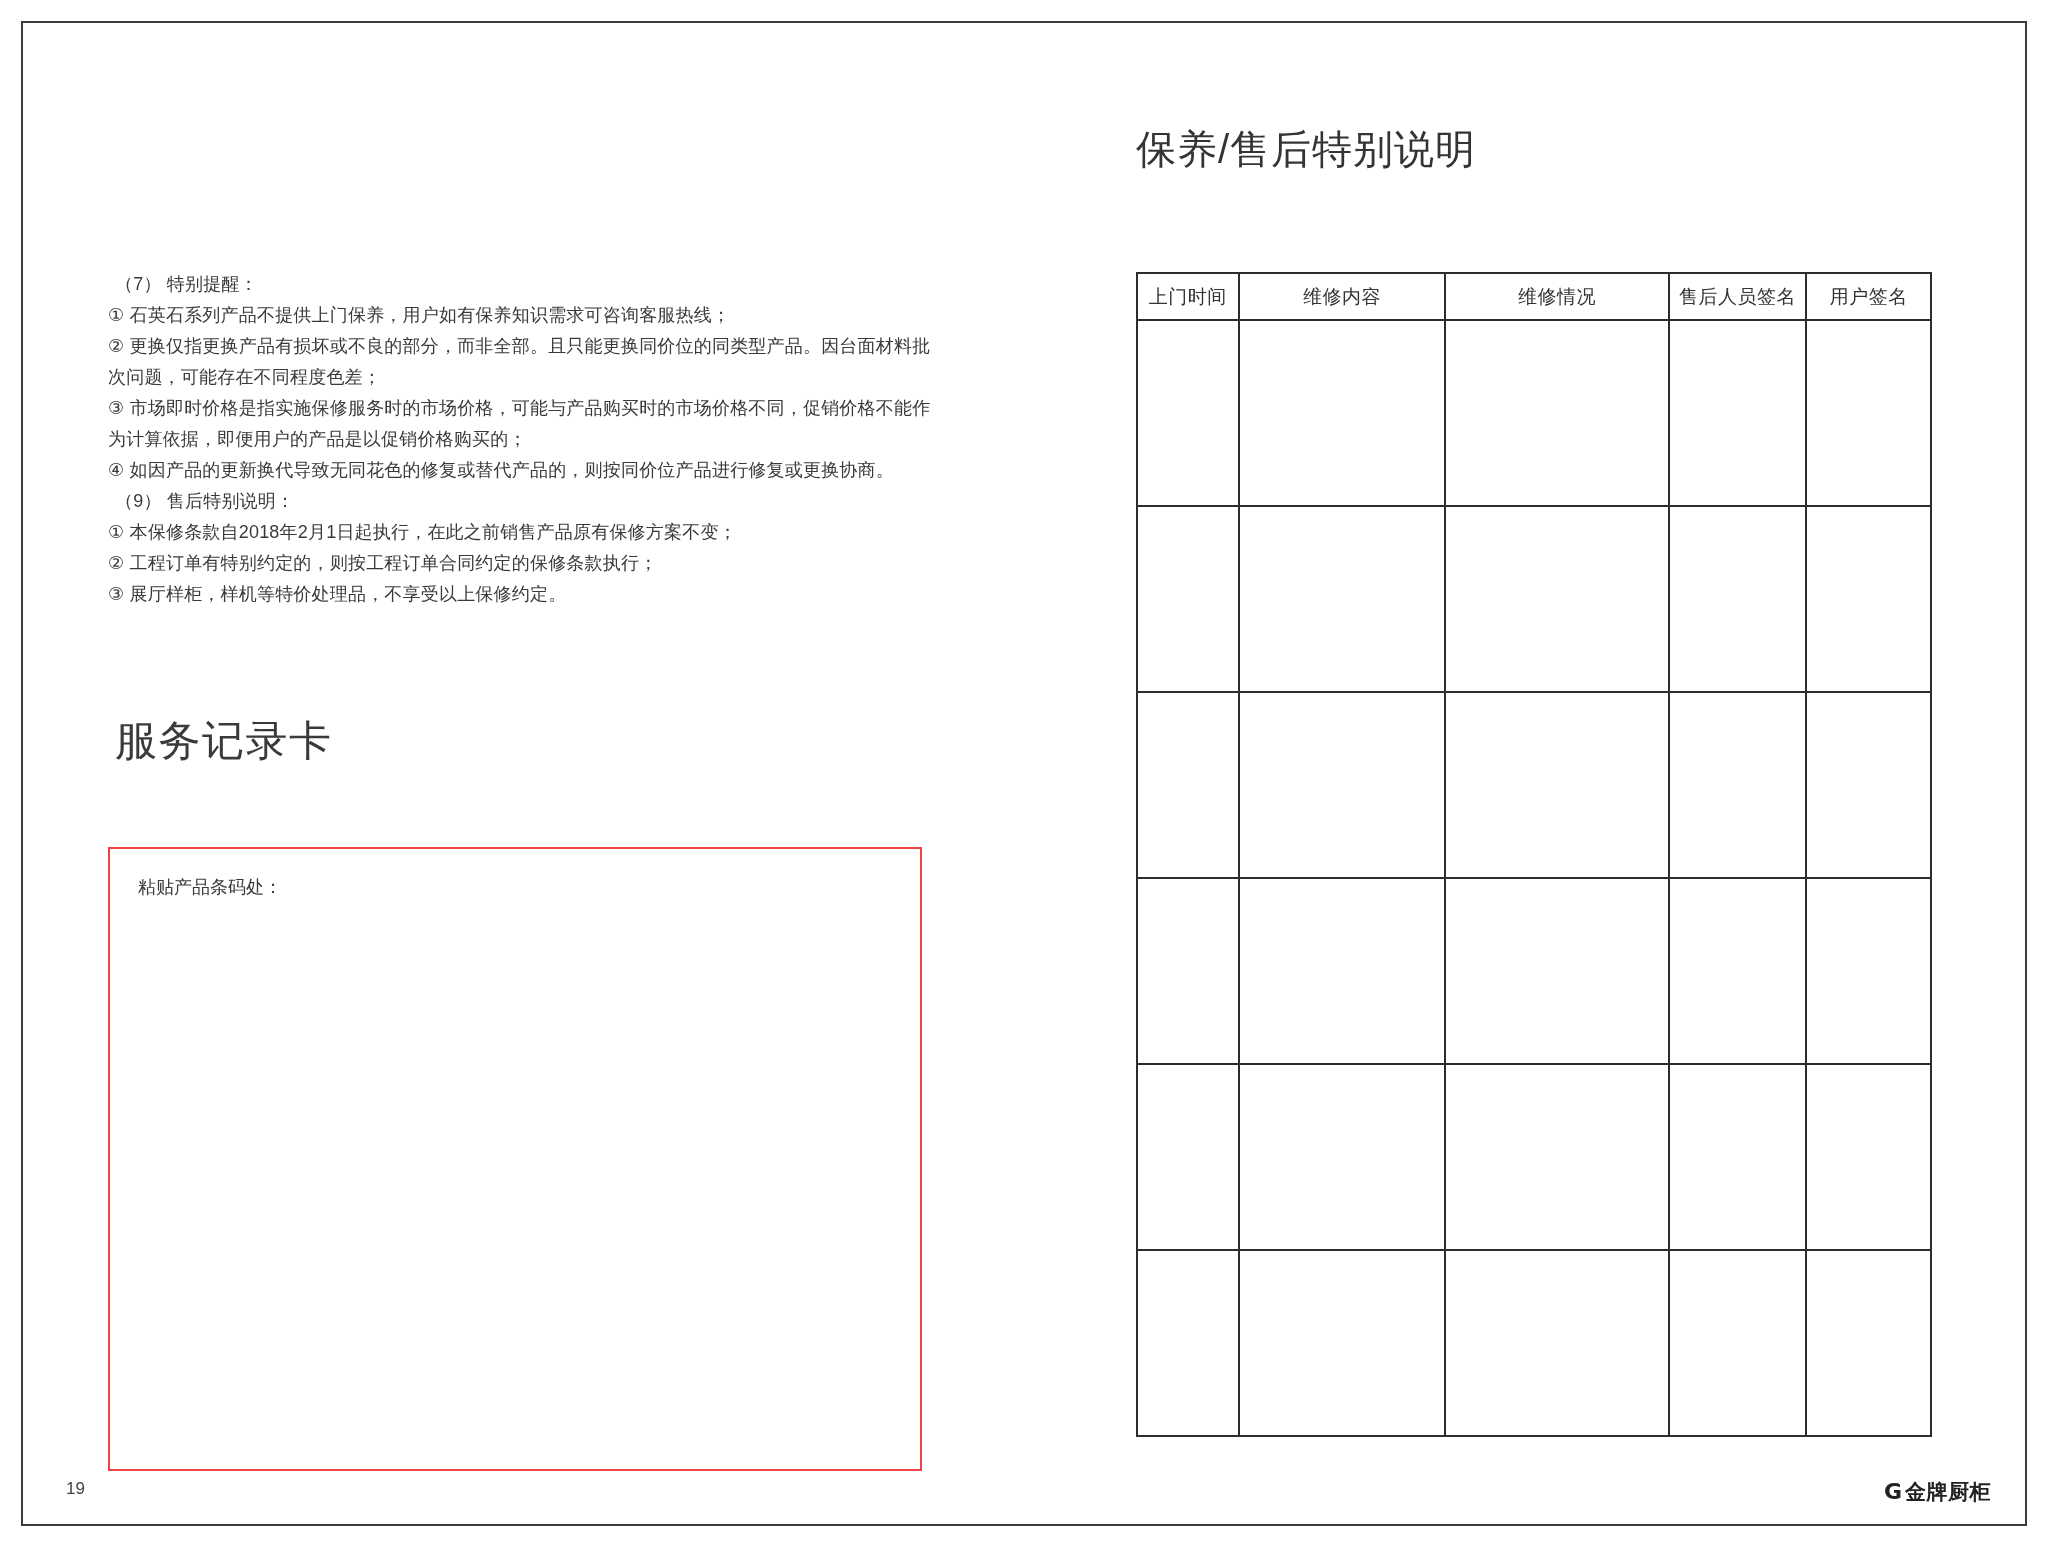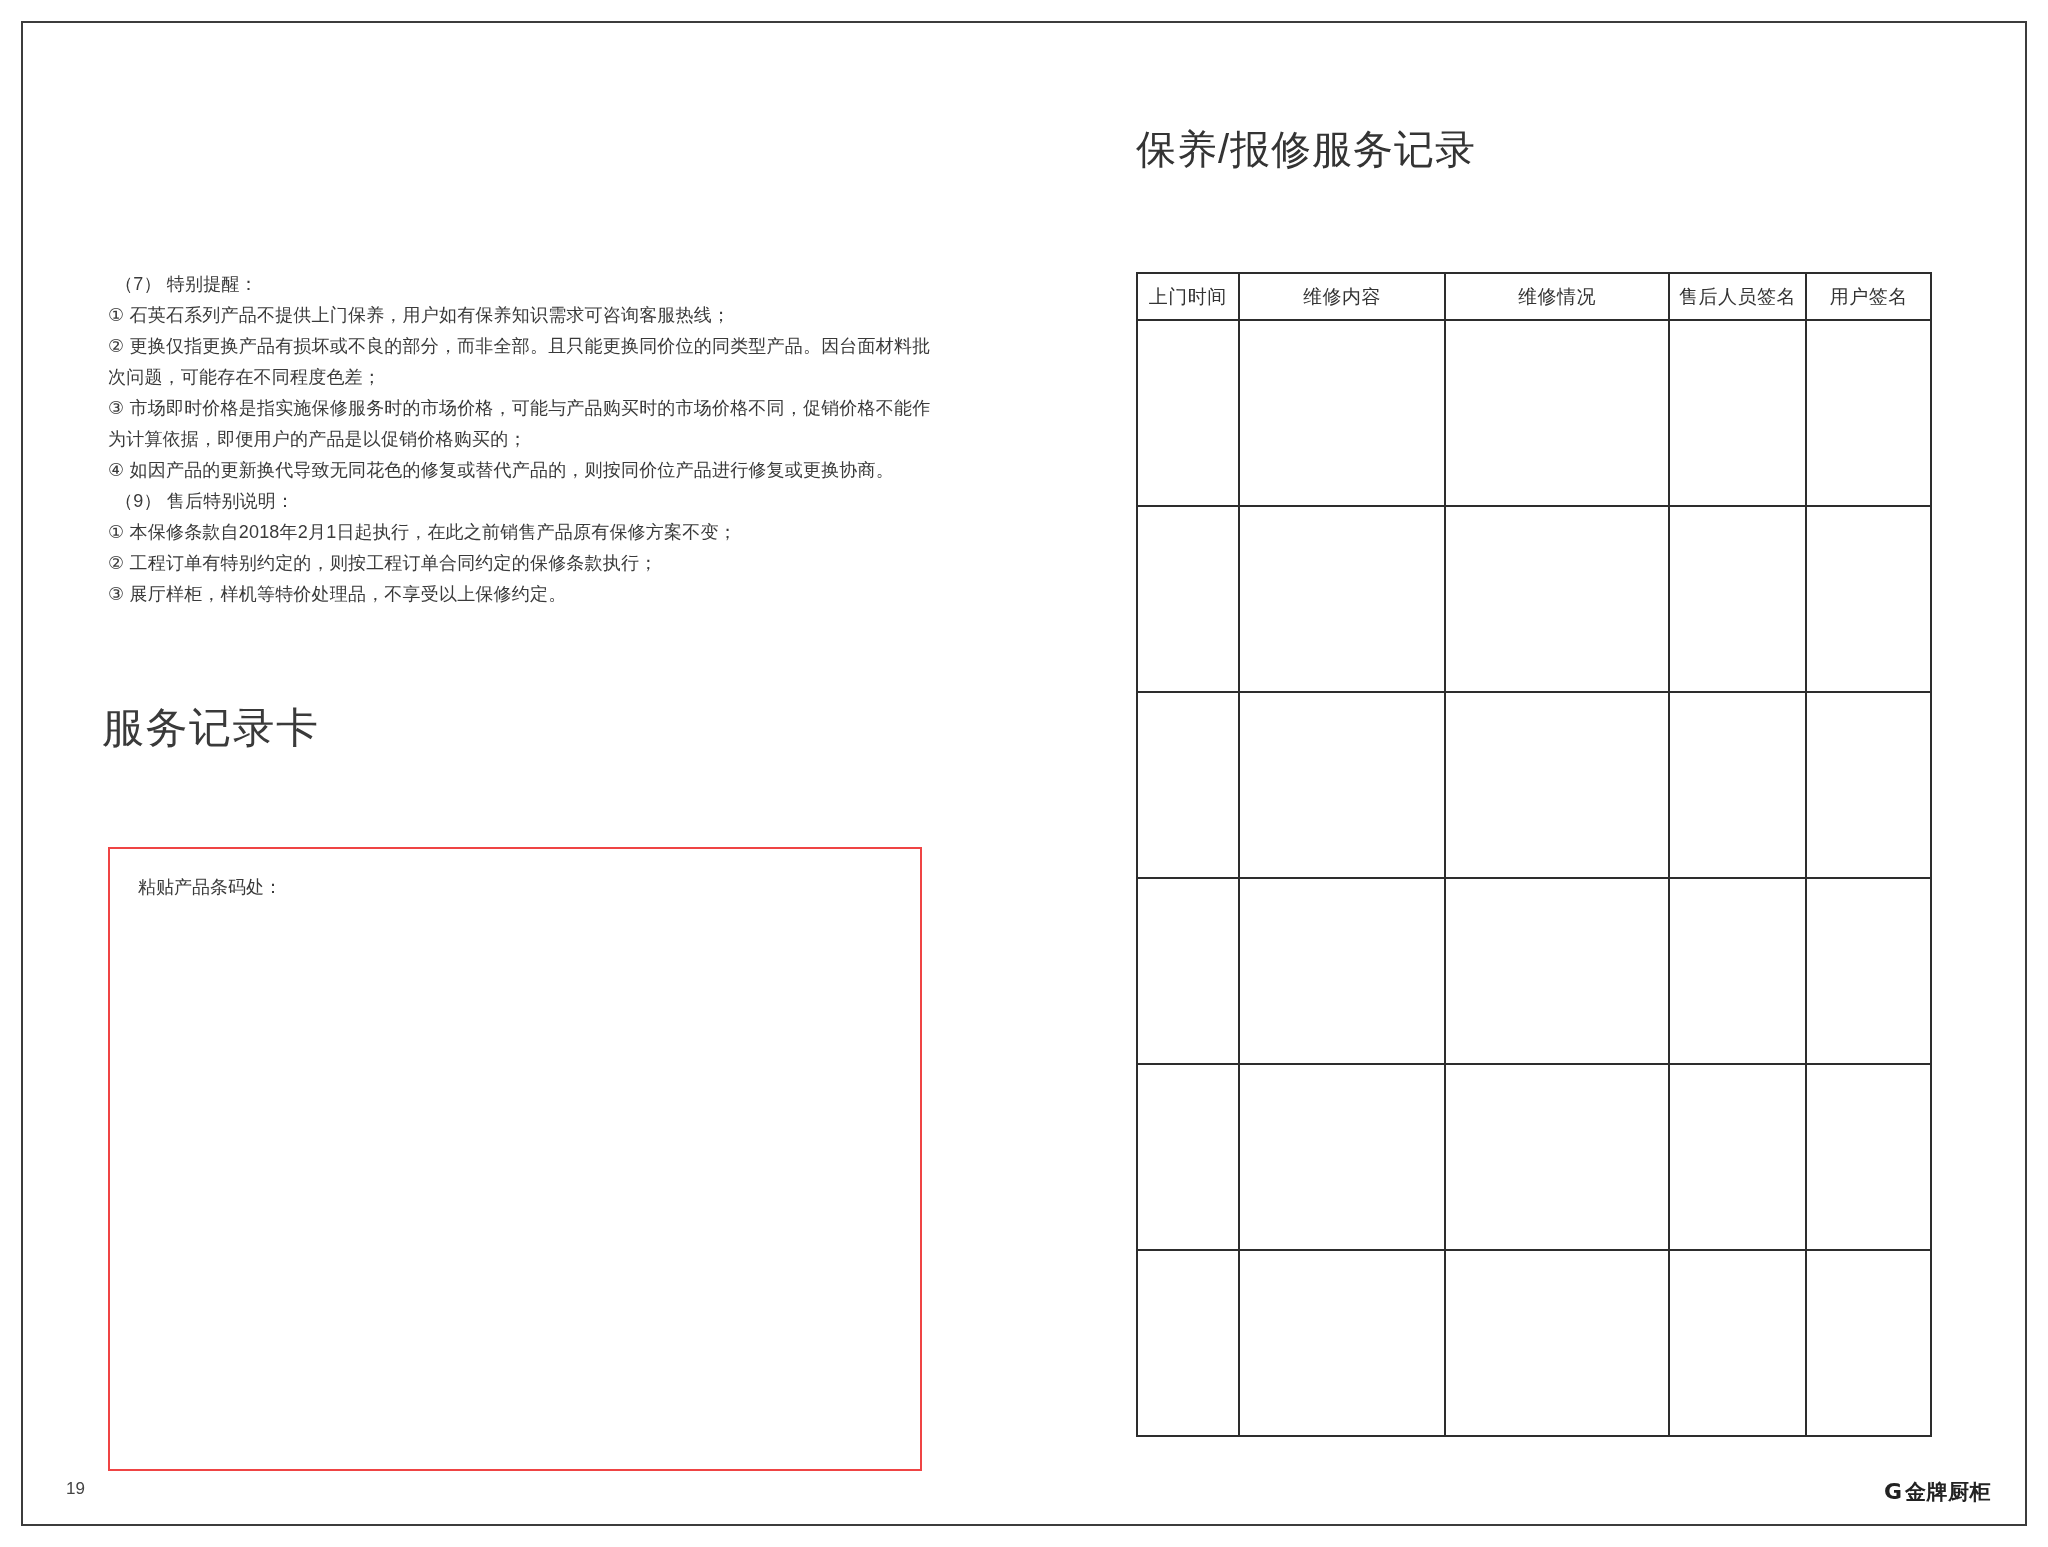--- a/index.html
+++ b/index.html
@@ -31,21 +31,21 @@
     font-size: 18px;
     line-height: 31px;
     color: #3a3a3a;
     letter-spacing: 0.2px;
   }
   .nline { height: 31px; white-space: nowrap; }
   .nline.indent { padding-left: 7px; }
   .service-card-heading {
     position: absolute;
     left: 102px; top: 700px;
-    margin: 0;
+    margin: 13px;
     font-size: 42px;
     font-weight: 500;
     letter-spacing: 1.5px;
     color: #3a3a3a;
   }
   .barcode-box {
     position: absolute;
     left: 108px; top: 847px;
     width: 814px; height: 624px;
     border: 2px solid #ef4444;
@@ -139,21 +139,21 @@
     <div class="nline">② 工程订单有特别约定的，则按工程订单合同约定的保修条款执行；</div>
     <div class="nline">③ 展厅样柜，样机等特价处理品，不享受以上保修约定。</div>
   </div>
 
   <h2 class="service-card-heading">服务记录卡</h2>
 
   <div class="barcode-box">
     <div class="bline">粘贴产品条码处：</div>
   </div>
 
-  <h1 class="record-title">保养/报修服务记录</h1>
+  <h1 class="record-title">保养/售后特别说明</h1>
 
   <table class="record-table">
     <colgroup>
       <col style="width:12.81%">
       <col style="width:26.01%">
       <col style="width:28.14%">
       <col style="width:17.34%">
       <col style="width:15.70%">
     </colgroup>
     <thead>

